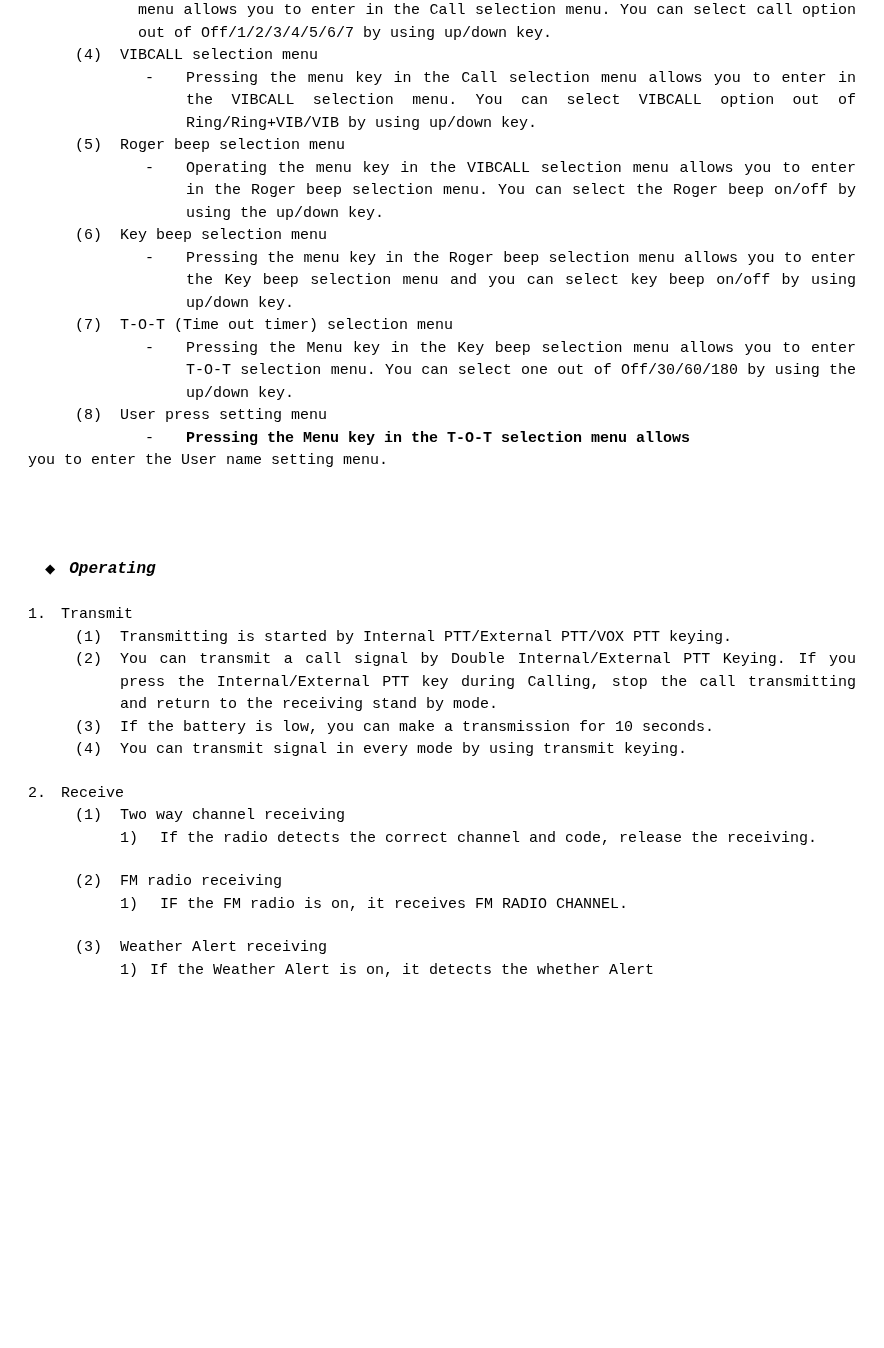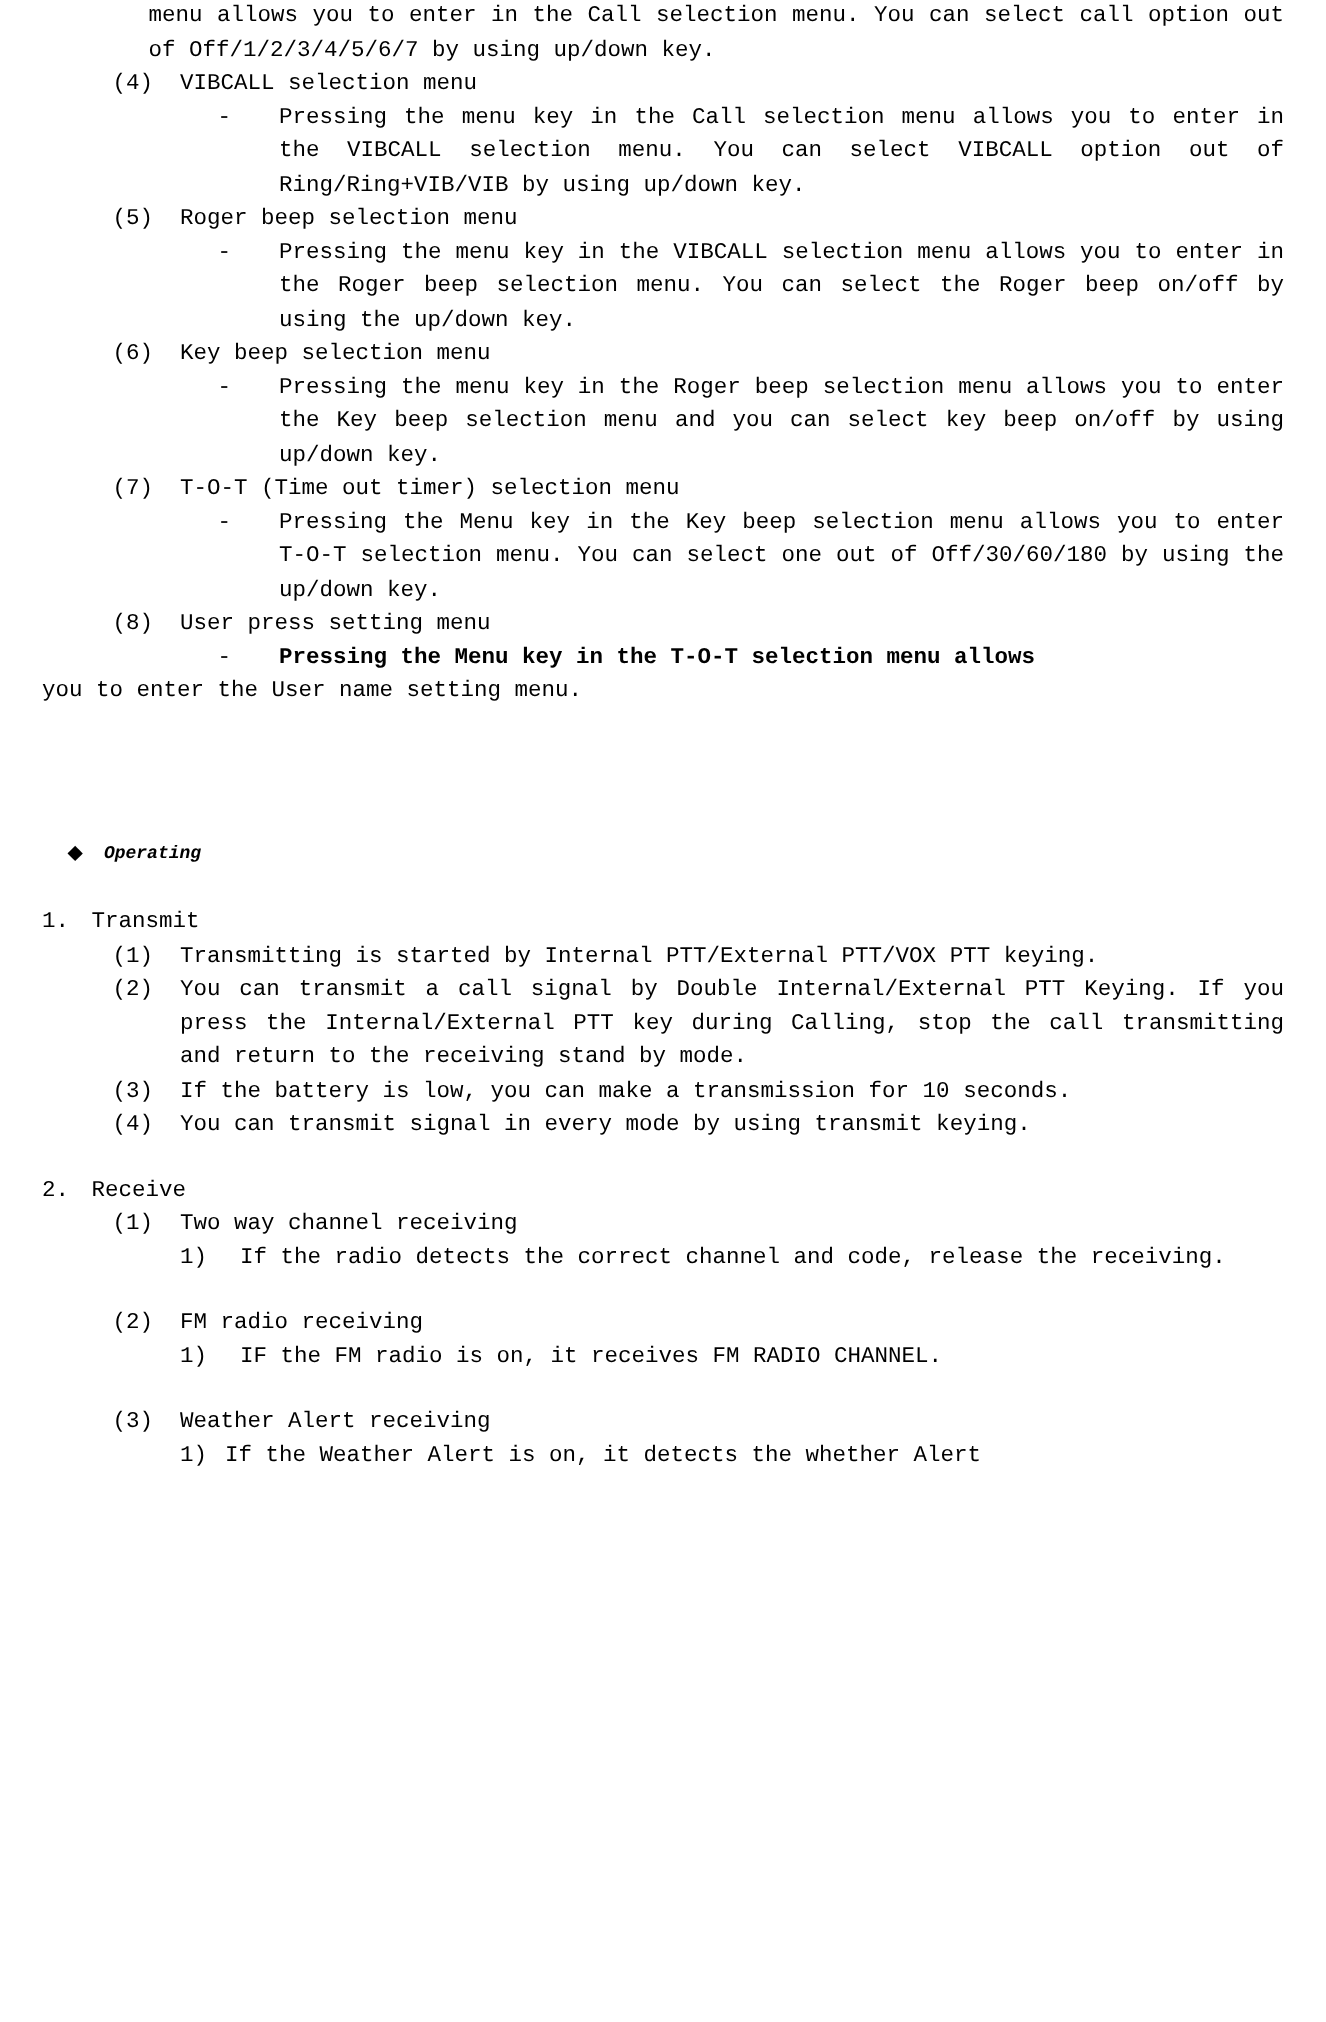--- a/index.html
+++ b/index.html
@@ -13,21 +13,21 @@
       line-height: 1.5;
       color: #000;
       background: #fff;
       padding: 0;
       width: 884px;
     }
     .page {
       padding: 0 28px 20px 28px;
     }
     .sub-bullet-text {
-      margin-left: 71px;
+      margin-left: 110px;
       text-align: justify;
     }
     .num-item {
       display: flex;
       margin-left: 47px;
     }
     .num-label {
       min-width: 45px;
     }
     .num-text {
@@ -70,21 +70,21 @@
       margin-left: 17px;
       margin-bottom: 22px;
     }
     .diamond {
       font-size: 17px;
       margin-right: 14px;
     }
     .op-title {
       font-weight: bold;
       font-style: italic;
-      font-size: 12px;
+      font-size: 16px;
     }
     .list-one {
       display: flex;
       margin-left: 0px;
     }
     .list-one-num {
       min-width: 33px;
     }
     .sub-num {
       display: flex;
@@ -138,21 +138,21 @@
     <span class="dash-mark">-</span>
     <span class="dash-text">Pressing the menu key in the Call selection menu allows you to enter in the VIBCALL selection menu. You can select VIBCALL option out of Ring/Ring+VIB/VIB by using up/down key.</span>
   </div>
 
   <div class="num-item">
     <span class="num-label">(5)</span>
     <span class="num-text">Roger beep selection menu</span>
   </div>
   <div class="dash-row">
     <span class="dash-mark">-</span>
-    <span class="dash-text">Pressing the menu key in the VIBCALL selection menu allows you to enter in the Roger beep selection menu. You can select the Roger beep on/off by using the up/down key.</span>
+    <span class="dash-text">Operating the menu key in the VIBCALL selection menu allows you to enter in the Roger beep selection menu. You can select the Roger beep on/off by using the up/down key.</span>
   </div>
 
   <div class="num-item">
     <span class="num-label">(6)</span>
     <span class="num-text">Key beep selection menu</span>
   </div>
   <div class="dash-row">
     <span class="dash-mark">-</span>
     <span class="dash-text">Pressing the menu key in the Roger beep selection menu allows you to enter the Key beep selection menu and you can select key beep on/off by using up/down key.</span>
   </div>

